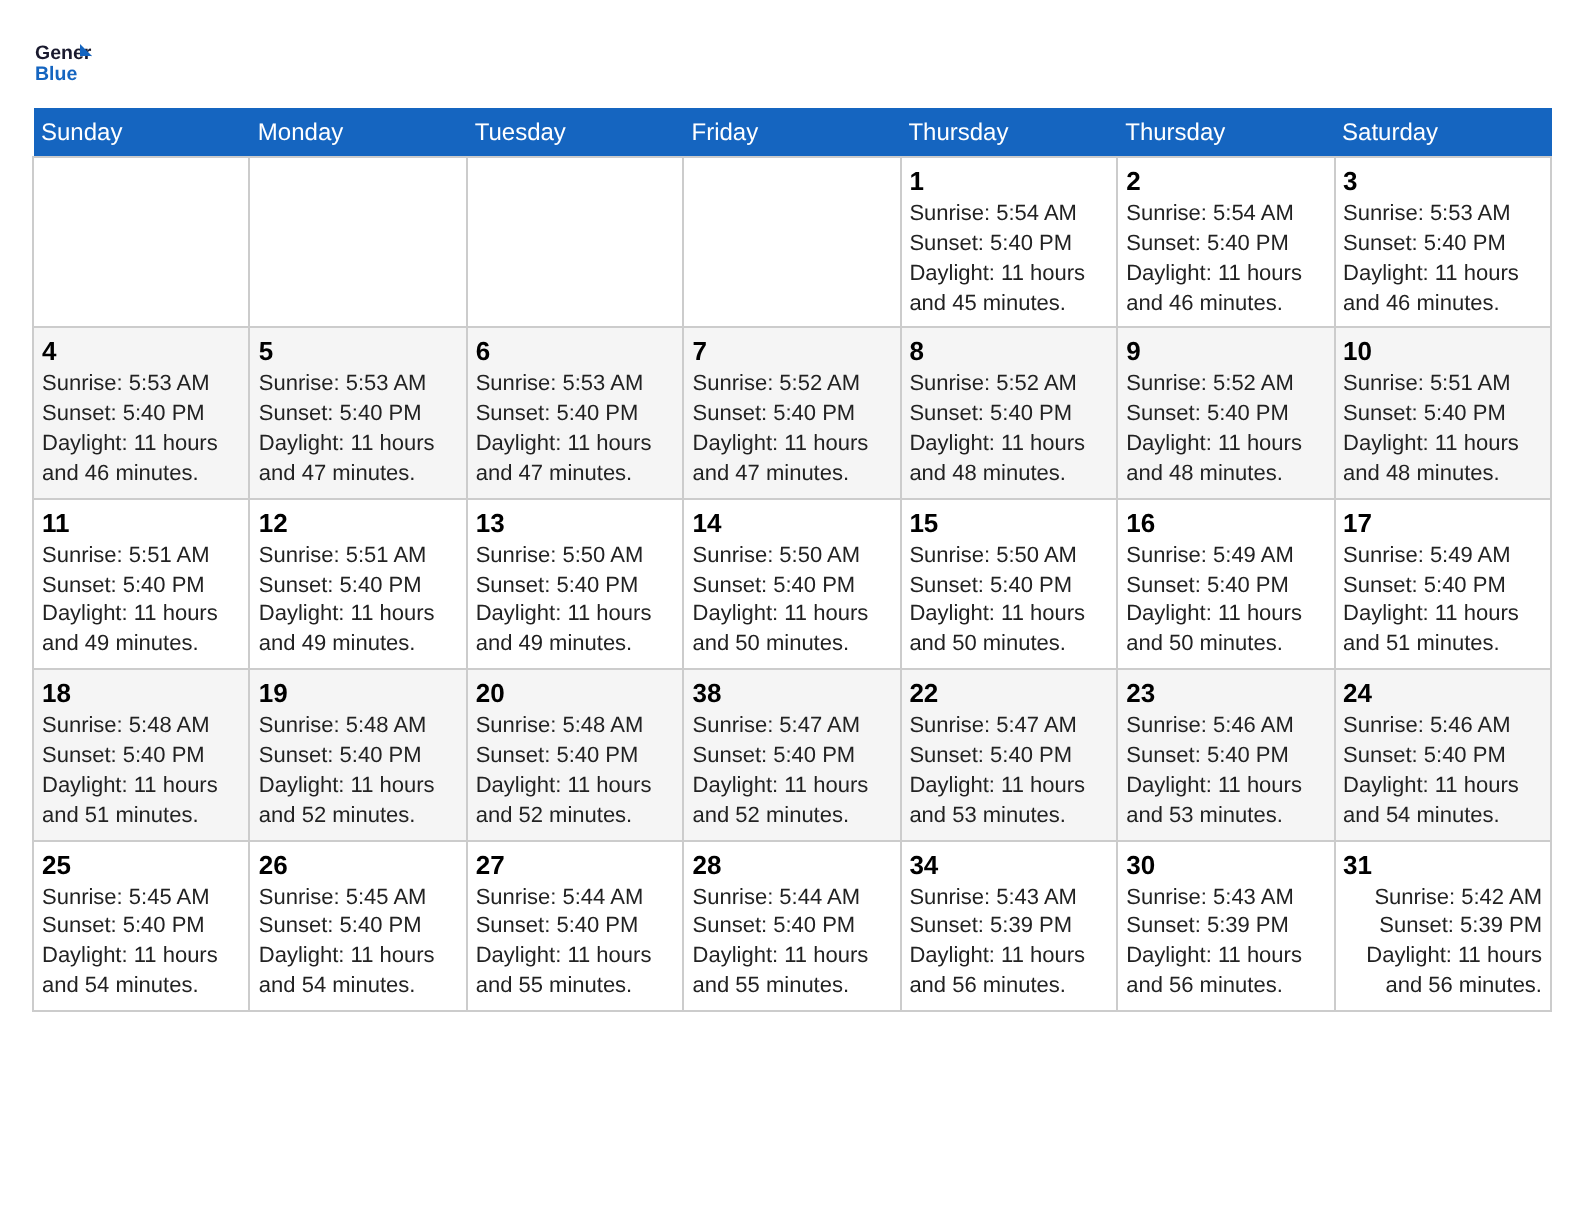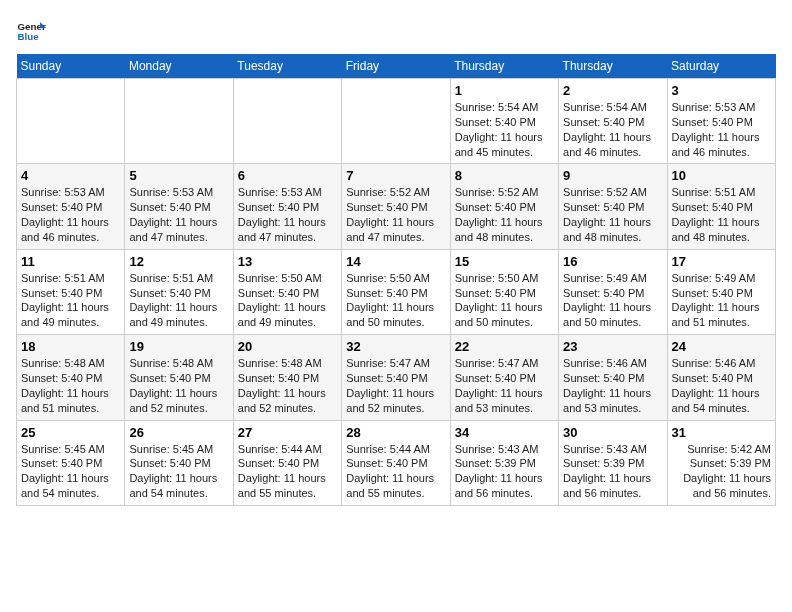--- a/index.html
+++ b/index.html
@@ -255,21 +255,21 @@
 and 52 minutes.</div>
         </td>
         <td>
           <div class="day-num">20</div>
           <div class="day-info" style="white-space: pre-line;">Sunrise: 5:48 AM
 Sunset: 5:40 PM
 Daylight: 11 hours
 and 52 minutes.</div>
         </td>
         <td>
-          <div class="day-num">32</div>
+          <div class="day-num">38</div>
           <div class="day-info" style="white-space: pre-line;">Sunrise: 5:47 AM
 Sunset: 5:40 PM
 Daylight: 11 hours
 and 52 minutes.</div>
         </td>
         <td>
           <div class="day-num">22</div>
           <div class="day-info" style="white-space: pre-line;">Sunrise: 5:47 AM
 Sunset: 5:40 PM
 Daylight: 11 hours

